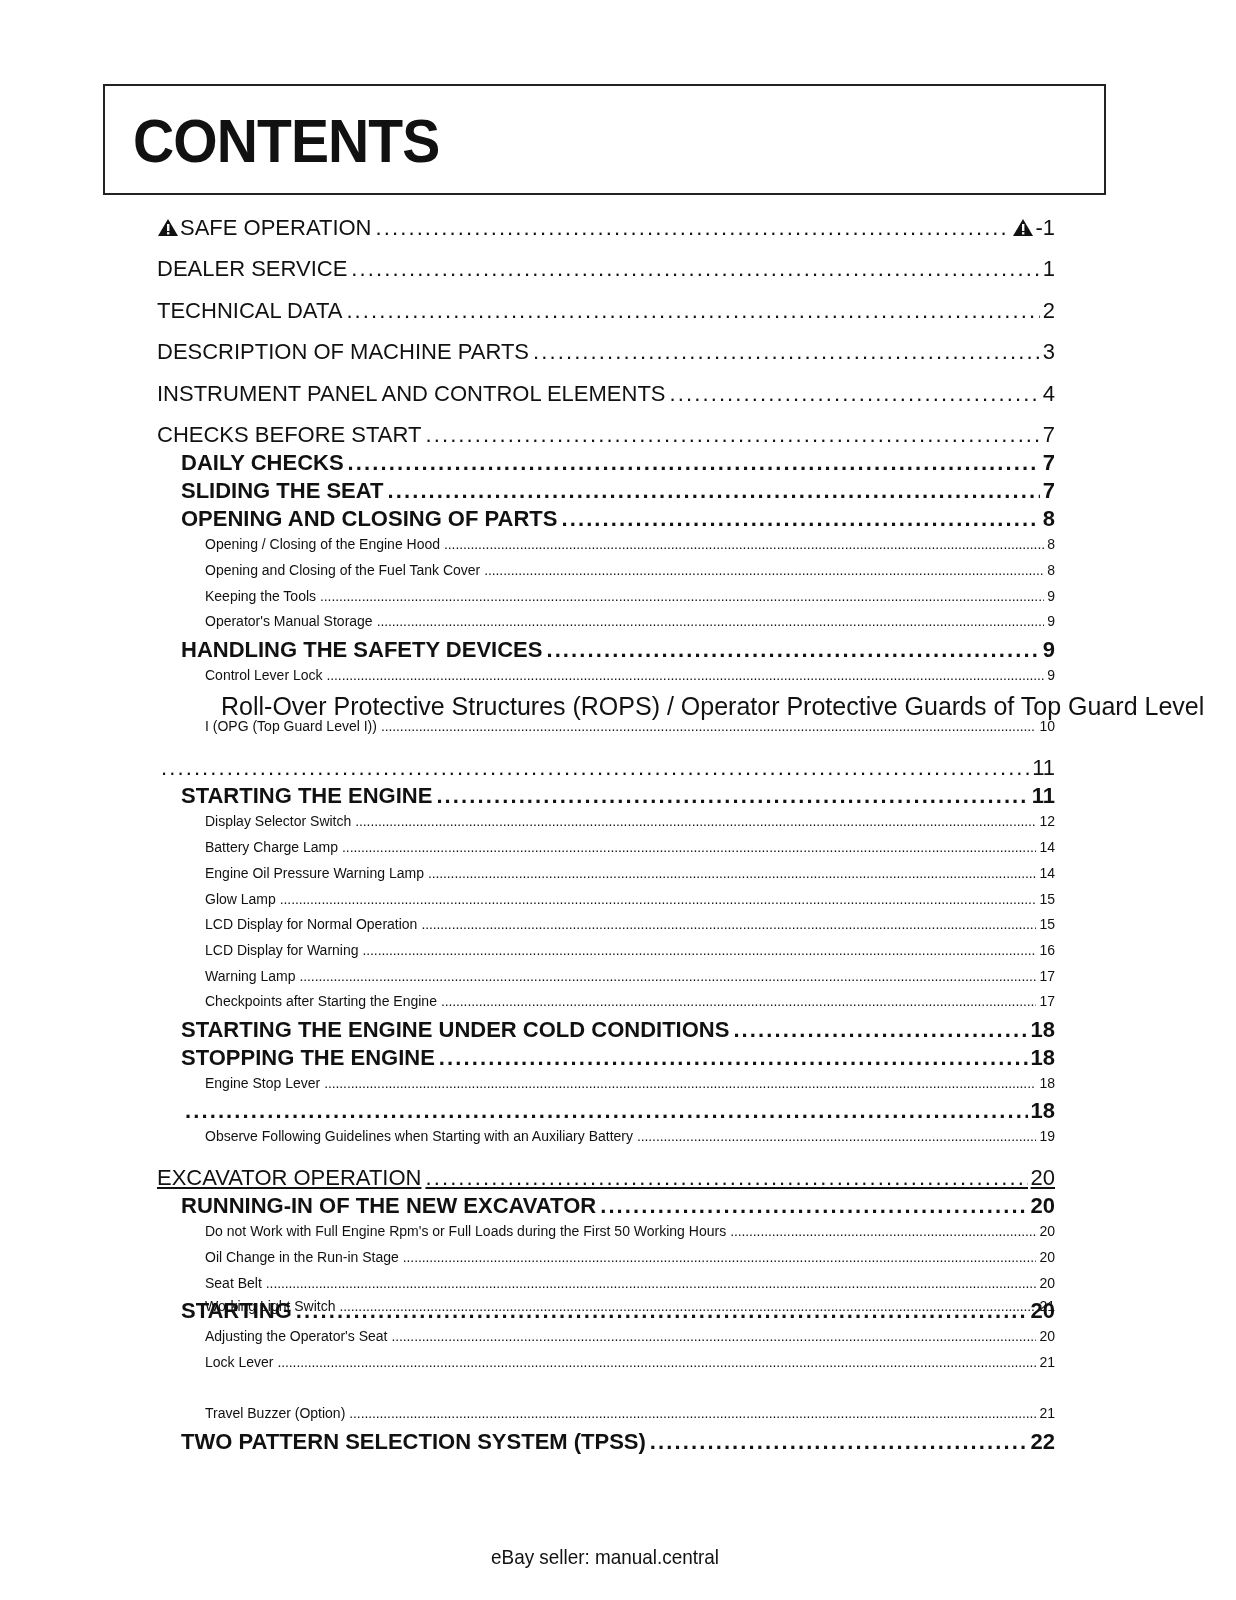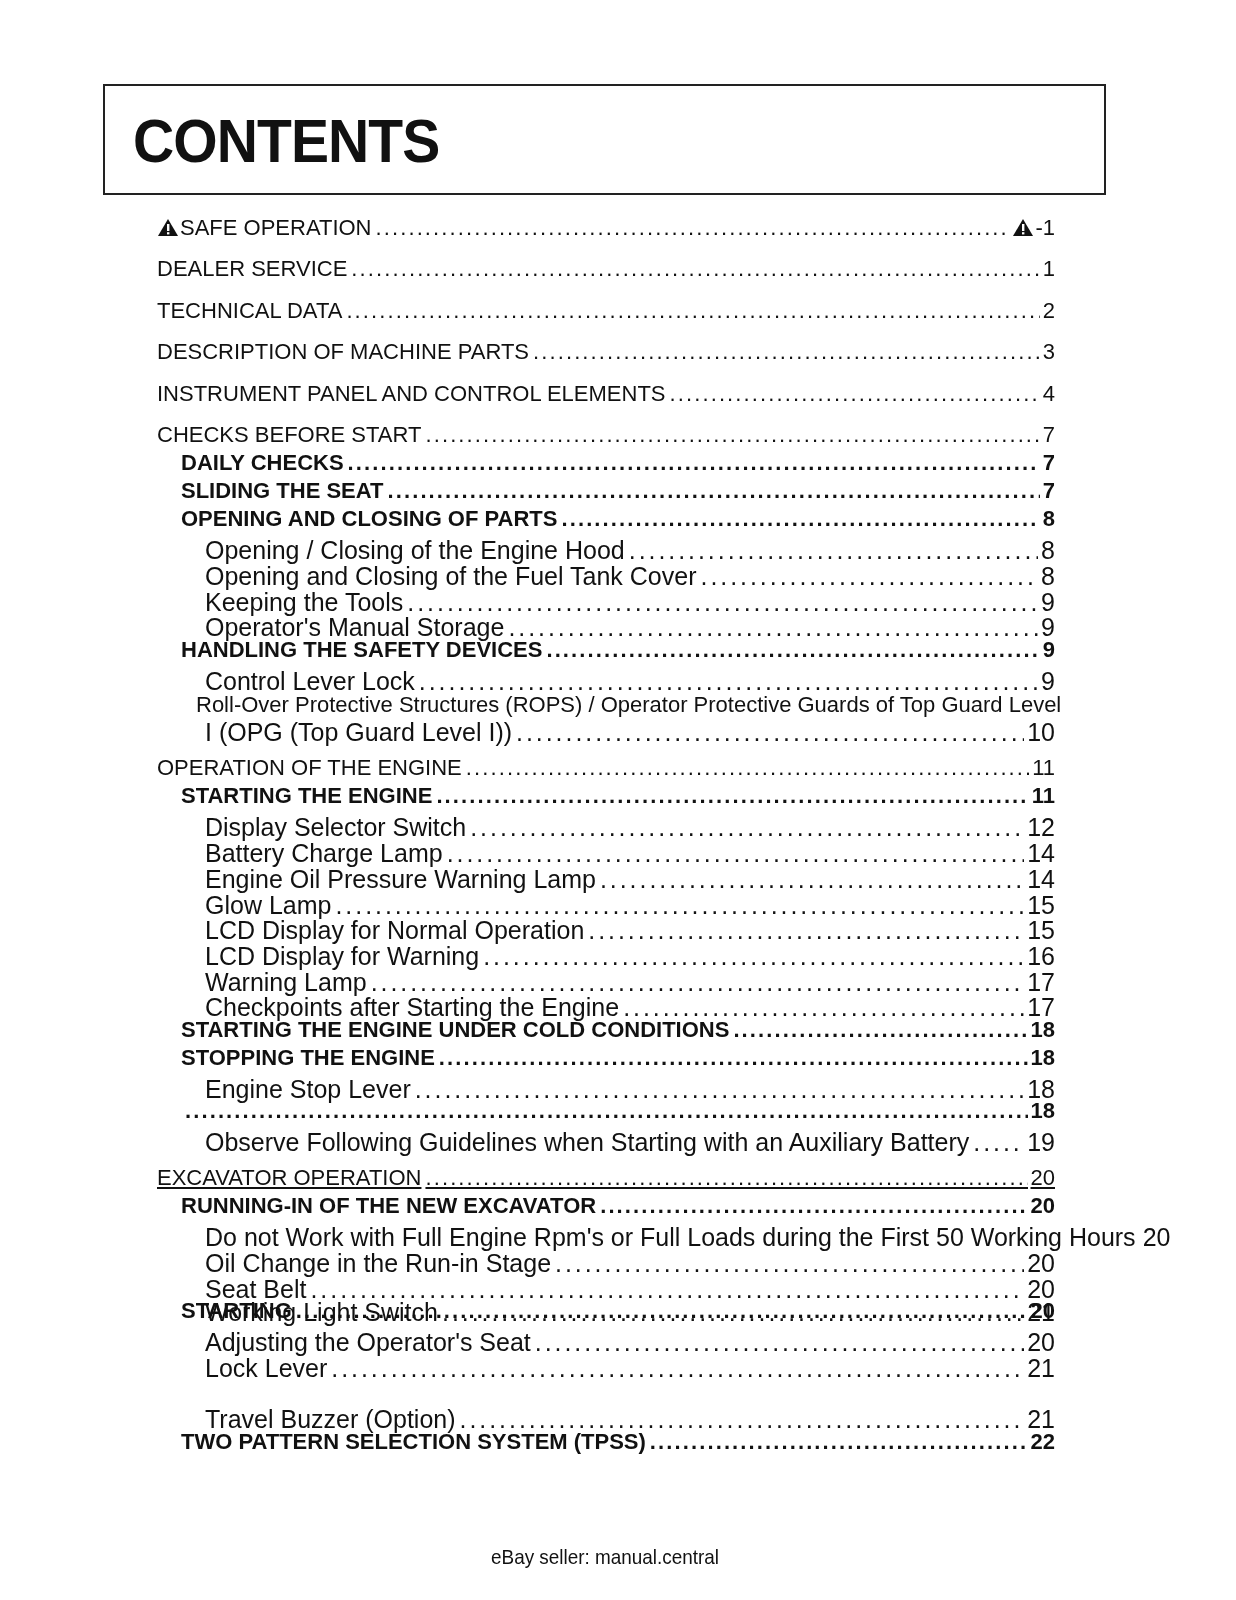--- a/index.html
+++ b/index.html
@@ -11,22 +11,22 @@
                 letter-spacing: -1px; line-height: 70px; transform: scaleX(0.92); transform-origin: left center; }
   .toc { position: absolute; left: 157px; width: 898px; top: 0; }
   .entry { position: absolute; left: 0; right: 0; display: flex; align-items: flex-end; white-space: nowrap; }
   .entry .label { flex: 0 0 auto; }
   .entry .leader { flex: 1 1 auto; overflow: hidden; margin: 0 3px 0 4px; position: relative; }
   .entry .leader::after { content: ". . . . . . . . . . . . . . . . . . . . . . . . . . . . . . . . . . . . . . . . . . . . . . . . . . . . . . . . . . . . . . . . . . . . . . . . . . . . . . . . . . . . . . . . . . . . . . . . . . . . . . . . . . . . . . . . . . . . . . . . . . . . . . . . . . . . . . . . . . . . . . . . . . . . . . . . . . . . . . . . . . . . . . . . . . . . . . . . . . . . . . . . . . . . . . . . . . . . . . . . . . . . . . . . . . . . . . . . . ";
                           white-space: nowrap; letter-spacing: -2px; }
   .entry .page { flex: 0 0 auto; text-align: right; }
   .lvl1, .lvl2 { font-size: 22px; }
   .lvl2 { padding-left: 24px; font-weight: bold; }
-  .lvl3 { font-size: 25px; padding-left: 48px; }
-  .wrap-first { position: absolute; left: 39px; font-size: 22px; white-space: nowrap; }
+  .lvl3 { font-size: 14px; padding-left: 48px; }
+  .wrap-first { position: absolute; left: 64px; font-size: 25px; white-space: nowrap; }
   .warn-tri { display: inline-block; width: 22px; height: 19px; vertical-align: -2px; margin-right: 1px; }
   .footer { position: absolute; left: 0; width: 1210px; top: 1545px; text-align: center;
             font-size: 21px; transform: scaleX(0.9); }
 </style>
 </head>
 <body>
 
 <div class="title-box">
   <div class="title-text">CONTENTS</div>
 </div>
@@ -115,21 +115,20 @@
       <span class="leader"></span>
       <span class="page"><span>9</span></span>
     </div>
     <div class="wrap-first" style="top: 692px;">Roll-Over Protective Structures (ROPS) / Operator Protective Guards of Top Guard Level</div>
     <div class="entry lvl3" style="top: 718px;">
       <span class="label"><span>I (OPG (Top Guard Level I))</span></span>
       <span class="leader"></span>
       <span class="page"><span>10</span></span>
     </div>
     <div class="entry lvl1" style="top: 755px;">
-      <span class="label"><span>OPERATION OF THE ENGINE</span></span>
       <span class="leader"></span>
       <span class="page"><span>11</span></span>
     </div>
     <div class="entry lvl2" style="top: 783px;">
       <span class="label"><span>STARTING THE ENGINE</span></span>
       <span class="leader"></span>
       <span class="page"><span>11</span></span>
     </div>
     <div class="entry lvl3" style="top: 813px;">
       <span class="label"><span>Display Selector Switch</span></span>

